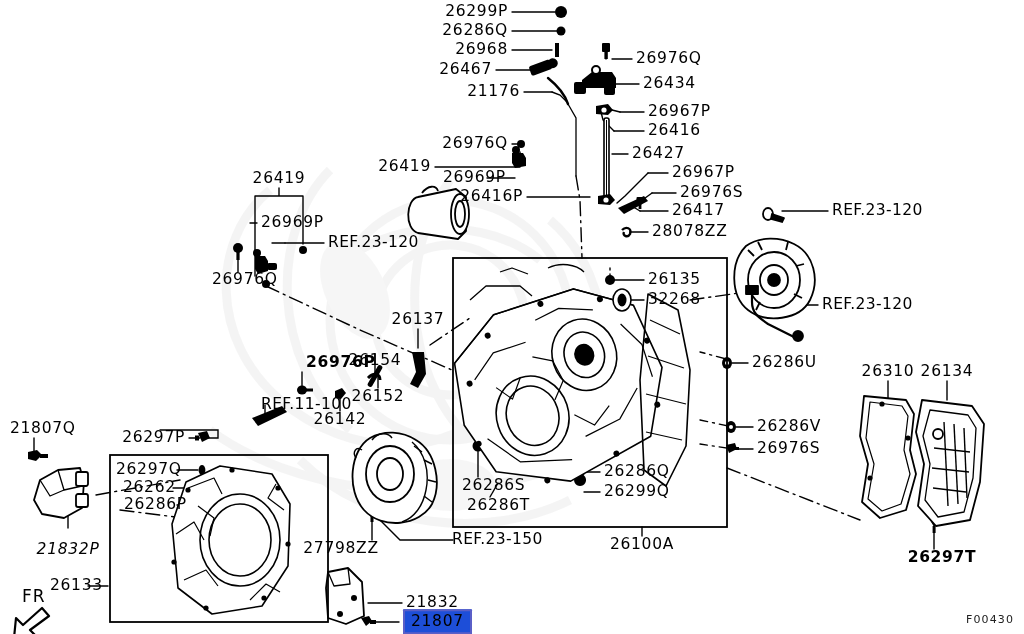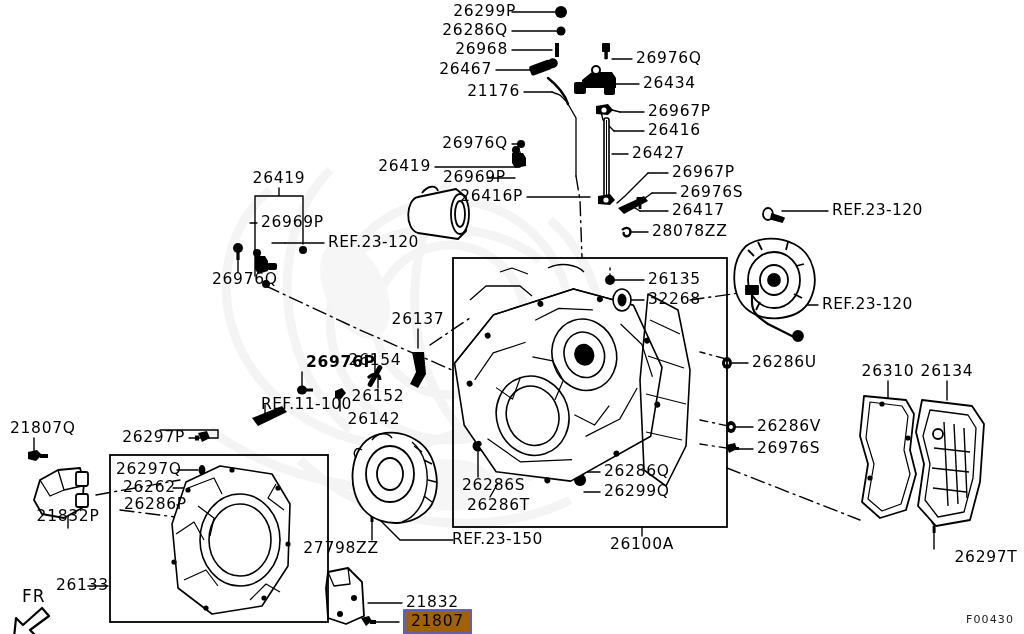--- a/index.html
+++ b/index.html
@@ -19,21 +19,21 @@
   .lbl{position:absolute;white-space:nowrap;color:#000;
        font-size:15.5px;letter-spacing:.7px;line-height:1;
        font-family:"DejaVu Sans","Liberation Sans",sans-serif;}
   .lbl.r{transform:translate(-100%,-50%);}   
   .lbl.l{transform:translate(0,-50%);}       
   .lbl.c{transform:translate(-50%,-50%);}    
 
   .ref{letter-spacing:.4px;}
 
   
-  .hl{background:#a16207;border:2px solid #5a5fc7;
+  .hl{background:#1d4ed8;border:2px solid #5a5fc7;
       padding:1px 6px 2px 6px;border-radius:1px;
       letter-spacing:.7px;}
 
   
   #fr-group{position:absolute;left:6px;top:586px;}
   #fr-text{position:absolute;left:16px;top:0;font-size:17px;letter-spacing:1px;}
   #fr-arrow{position:absolute;left:2px;top:18px;}
 
   #sheet-id{position:absolute;right:10px;bottom:8px;
             font-size:11px;letter-spacing:1.1px;color:#222;}
@@ -492,21 +492,21 @@
             <circle cx="60" cy="4" r="2.6"></circle>
           <circle cx="36" cy="58" r="2.6"></circle>
             <circle cx="-22" cy="68" r="2.6"></circle>
           <circle cx="-54" cy="22" r="2.6"></circle>
         </g>
       </g>
     </g>
   </svg>
 
   <div id="labels">
-      <div class="lbl r" style="left: 508px; top: 12px; margin-left: 8px;">26299P</div>
+      <div class="lbl r" style="left: 508px; top: 12px;">26299P</div>
       <div class="lbl r" style="left: 508px; top: 31px;">26286Q</div>
       <div class="lbl r" style="left: 508px; top: 50px;">26968</div>
       <div class="lbl r" style="left: 492px; top: 70px; text-align: right;">26467</div>
       <div class="lbl r" style="left: 520px; top: 92px;">21176</div>
       <div class="lbl l" style="left: 636px; top: 59px;">26976Q</div>
       <div class="lbl l" style="left: 643px; top: 84px;">26434</div>
       <div class="lbl l" style="left: 648px; top: 112px;">26967P</div>
       <div class="lbl l" style="left: 648px; top: 131px;">26416</div>
       <div class="lbl l" style="left: 632px; top: 154px;">26427</div>
       <div class="lbl l" style="left: 672px; top: 173px;">26967P</div>
@@ -518,46 +518,46 @@
       <div class="lbl l" style="left: 261px; top: 223px;">26969P</div>
       <div class="lbl l" style="left: 212px; top: 280px;">26976Q</div>
       <div class="lbl r" style="left: 431px; top: 167px;">26419</div>
       <div class="lbl l" style="left: 443px; top: 178px;">26969P</div>
       <div class="lbl r" style="left: 508px; top: 144px;">26976Q</div>
       <div class="lbl l ref" style="left: 328px; top: 243px;">REF.23-120</div>
       <div class="lbl c" style="left: 418px; top: 320px;">26137</div>
       <div class="lbl c" style="left: 375px; top: 361px;">26154</div>
       <div class="lbl l" style="left: 306px; top: 363px; font-weight: bold;">26976P</div>
       <div class="lbl c" style="left: 378px; top: 397px;">26152</div>
-      <div class="lbl c" style="left: 340px; top: 420px; margin-left: 34px;">26142</div>
+      <div class="lbl c" style="left: 340px; top: 420px;">26142</div>
       <div class="lbl l ref" style="left: 225px; top: 405px; margin-left: 36px;">REF.11-100</div>
       <div class="lbl l" style="left: 648px; top: 280px;">26135</div>
       <div class="lbl l" style="left: 648px; top: 300px;">32268</div>
       <div class="lbl l" style="left: 604px; top: 472px;">26286Q</div>
       <div class="lbl l" style="left: 604px; top: 492px;">26299Q</div>
       <div class="lbl c" style="left: 642px; top: 545px;">26100A</div>
       <div class="lbl l" style="left: 462px; top: 486px;">26286S</div>
       <div class="lbl l" style="left: 467px; top: 506px;">26286T</div>
       <div class="lbl c" style="left: 341px; top: 549px;">27798ZZ</div>
       <div class="lbl l ref" style="left: 452px; top: 540px;">REF.23-150</div>
       <div class="lbl l ref" style="left: 832px; top: 211px;">REF.23-120</div>
       <div class="lbl l ref" style="left: 822px; top: 305px;">REF.23-120</div>
       <div class="lbl l" style="left: 752px; top: 363px;">26286U</div>
       <div class="lbl l" style="left: 757px; top: 427px;">26286V</div>
       <div class="lbl l" style="left: 757px; top: 449px;">26976S</div>
       <div class="lbl c" style="left: 888px; top: 372px;">26310</div>
       <div class="lbl c" style="left: 947px; top: 372px;">26134</div>
-      <div class="lbl c" style="left: 986px; top: 558px;">26297T</div>
+      <div class="lbl c" style="left: 942px; top: 558px; font-weight: bold;">26297T</div>
       <div class="lbl l" style="left: 10px; top: 429px;">21807Q</div>
       <div class="lbl r" style="left: 185px; top: 438px;">26297P</div>
       <div class="lbl l" style="left: 116px; top: 470px;">26297Q</div>
       <div class="lbl l" style="left: 123px; top: 488px;">26262</div>
       <div class="lbl l" style="left: 116px; top: 505px; margin-left: 8px;">26286P</div>
-      <div class="lbl c" style="left: 68px; top: 517px;">21832P</div>
-      <div class="lbl l" style="left: 56px; top: 586px;">26133</div>
+      <div class="lbl c" style="left: 68px; top: 550px; font-style: italic;">21832P</div>
+      <div class="lbl l" style="left: 50px; top: 586px;">26133</div>
       <div class="lbl l" style="left: 406px; top: 603px;">21832</div>
       <div class="lbl l" style="left: 403px; top: 622px;"><span class="hl">21807</span></div>
     </div>
 
   <div id="fr-group">
     <div id="fr-text">FR</div>
     <svg id="fr-arrow" width="46" height="38" viewBox="0 0 46 38">
       <path d="M34 4 L 41 12 L 22 26 L 29 33 L 6 34 L 8 14 L 15 21 Z" fill="#fff" stroke="#000" stroke-width="2.2" stroke-linejoin="round"></path>
     </svg>
   </div>

